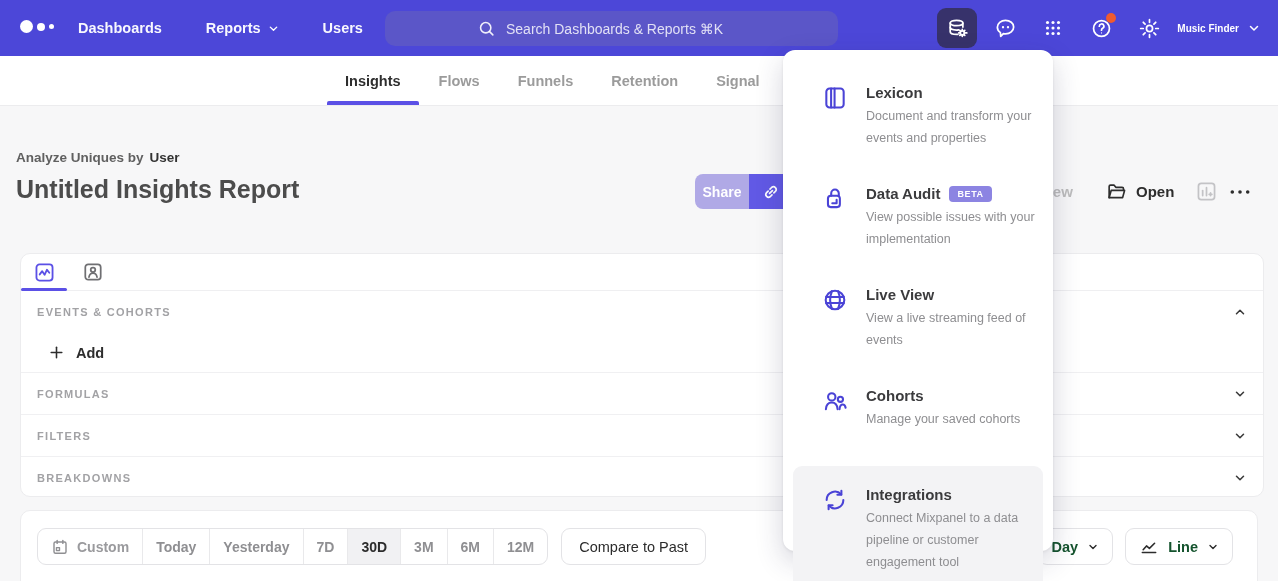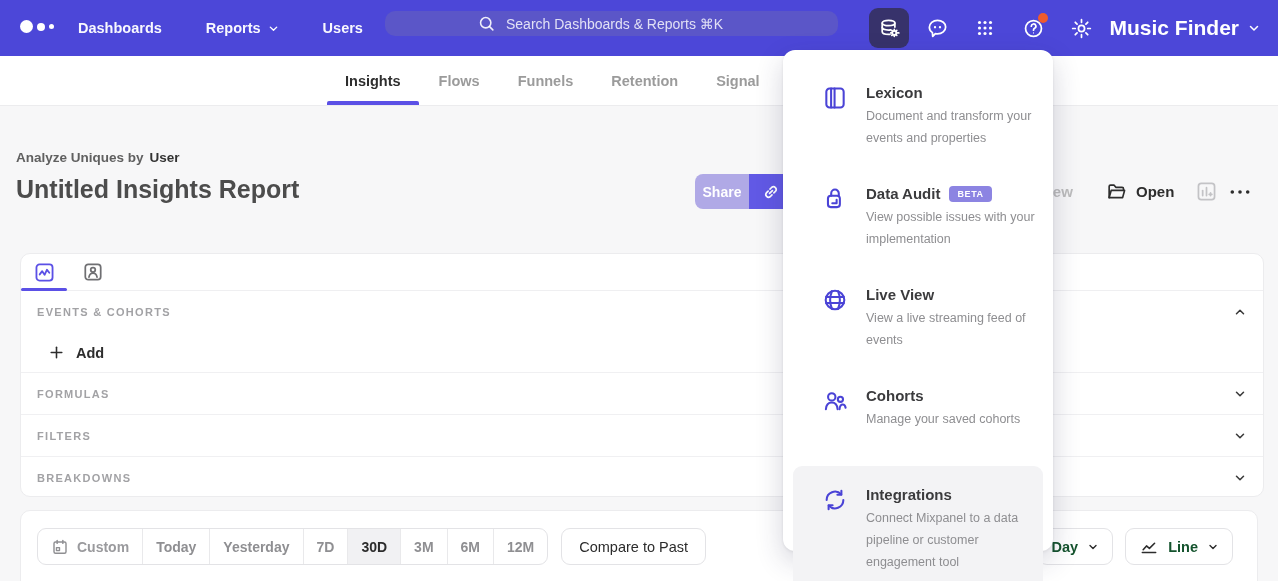--- a/index.html
+++ b/index.html
@@ -7,29 +7,29 @@
   .window { position:relative; width:1278px; height:581px; background:#f7f7f8; overflow:hidden; }
 
   
   .nav { position:absolute; top:0; left:0; right:0; height:56px; background:#4c47d8; z-index:10; }
   .logo { position:absolute; left:20px; top:20px; display:flex; align-items:center; gap:4px; }
   .logo .d1{width:13px;height:13px;border-radius:50%;background:#fff;}
   .logo .d2{width:8px;height:8px;border-radius:50%;background:#fff;}
   .logo .d3{width:5px;height:5px;border-radius:50%;background:#fff;}
   .nav-links { position:absolute; left:78px; top:0; height:56px; display:flex; align-items:center; gap:44px; }
   .nav-link { color:rgba(255,255,255,0.96); font-size:14.5px; font-weight:700; display:flex; align-items:center; gap:7px; cursor:pointer; }
-  .nav-search { position:absolute; left:385px; top:11px; width:453px; height:25px; background:#5b56c8; border-radius:10px; display:flex; align-items:center; justify-content:center; gap:10px; }
+  .nav-search { position:absolute; left:385px; top:11px; width:453px; height:35px; background:#5b56c8; border-radius:10px; display:flex; align-items:center; justify-content:center; gap:10px; }
   .nav-search svg { flex:0 0 auto; }
   .nav-search input { background:transparent; border:none; outline:none; color:#fff; font-size:14px; width:240px; font-family:inherit; }
   .nav-search input::placeholder { color:rgba(255,255,255,0.82); }
   .nav-right { position:absolute; right:18px; top:8px; height:40px; display:flex; align-items:center; gap:8px; }
   .nav-icon-btn { width:40px; height:40px; border-radius:9px; display:flex; align-items:center; justify-content:center; color:#fff; position:relative; cursor:pointer; }
   .nav-icon-btn.active { background:#37326b; }
   .notif-dot { position:absolute; top:5px; right:5px; width:10px; height:10px; border-radius:50%; background:#ef5b2e; }
-  .project { display:flex; align-items:center; gap:9px; color:#fff; font-size:21px; font-weight:700; cursor:pointer; }
+  .project { display:flex; align-items:center; gap:9px; color:#fff; font-size:10px; font-weight:700; cursor:pointer; }
 
   
   .tabbar { position:absolute; top:56px; left:0; right:0; height:50px; background:#fff; border-bottom:1px solid #ececee; display:flex; align-items:stretch; padding-left:345px; gap:38px; z-index:5; }
   .tab { display:flex; align-items:center; font-size:14.5px; font-weight:600; color:#9b9b9b; position:relative; cursor:pointer; }
   .tab.active { color:#2e2e2e; }
   .tab.active::after { content:""; position:absolute; left:-18px; right:-18px; bottom:0; height:4px; background:#5b50e6; border-radius:2px 2px 0 0; }
 
   
   .crumb { position:absolute; left:16px; top:150px; font-size:13.5px; color:#606060; font-weight:600; }
   .crumb b { color:#333; font-weight:700; margin-left:6px;margin-top:36px; }

